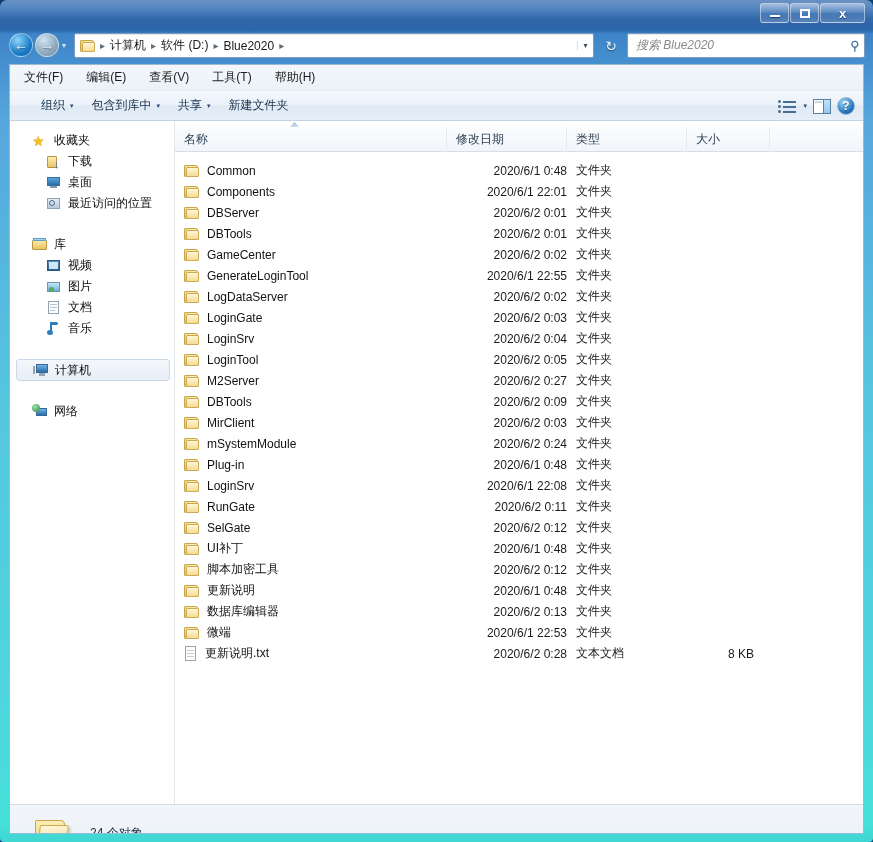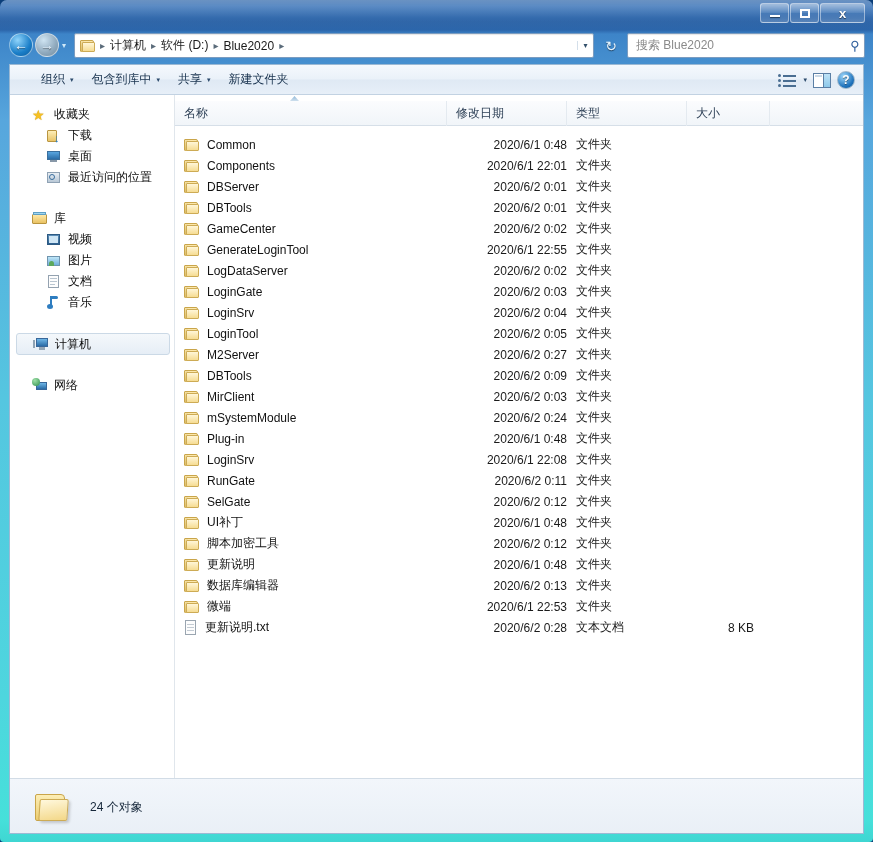--- a/index.html
+++ b/index.html
@@ -76,21 +76,21 @@
   #addr-caret { width: 16px; text-align: center; color: #33506b; font-size: 8px; border-left: 1px solid #d4dfea; }
   #refreshbtn { position: absolute; left: 600px; top: 5px; width: 22px; height: 21px;
     display:flex; align-items:center; justify-content:center; color:#e9f6ff; font-size: 14px;
     text-shadow: 0 1px 1px rgba(0,0,0,.5);}
   #searchbox {
     position: absolute; left: 627px; top: 3px; width: 238px; height: 25px;
     background: #fff; border: 1px solid #7b9cc0; border-radius: 2px;
     display: flex; align-items: center; padding: 0 4px 0 8px;
     box-shadow: inset 0 1px 1px rgba(0,0,0,.10);
   }
-  #searchbox .ph { flex: 1; font-size: 12px; color: #8a8a8a; }
+  #searchbox .ph { flex: 1; font-size: 12px; font-style: italic; color: #8a8a8a; }
   #searchbox .mag { color: #2d5d9b; font-size: 13px; transform: scaleX(-1); }
 
   
   #client {
     position: absolute; left: 9px; top: 64px; width: 855px; height: 770px;
     background: #fff; border: 1px solid #9bb9d4;
     overflow: hidden;
   }
 
   
@@ -285,20 +285,27 @@
     </div>
 
     <div id="searchbox">
       <span class="ph">搜索 Blue2020</span>
       <span class="mag">⚲</span>
     </div>
   </div>
 
   <div id="client">
 
+    <div id="menubar">
+      <span class="menuitem">文件(F)</span>
+      <span class="menuitem">编辑(E)</span>
+      <span class="menuitem">查看(V)</span>
+      <span class="menuitem">工具(T)</span>
+      <span class="menuitem">帮助(H)</span>
+    </div>
 
     <div id="cmdbar">
       <span class="cmditem">
         <span>组织</span>
         <span class="cmdcaret">▾</span>
       </span>
       <span class="cmditem">
         <span>包含到库中</span>
         <span class="cmdcaret">▾</span>
       </span>

